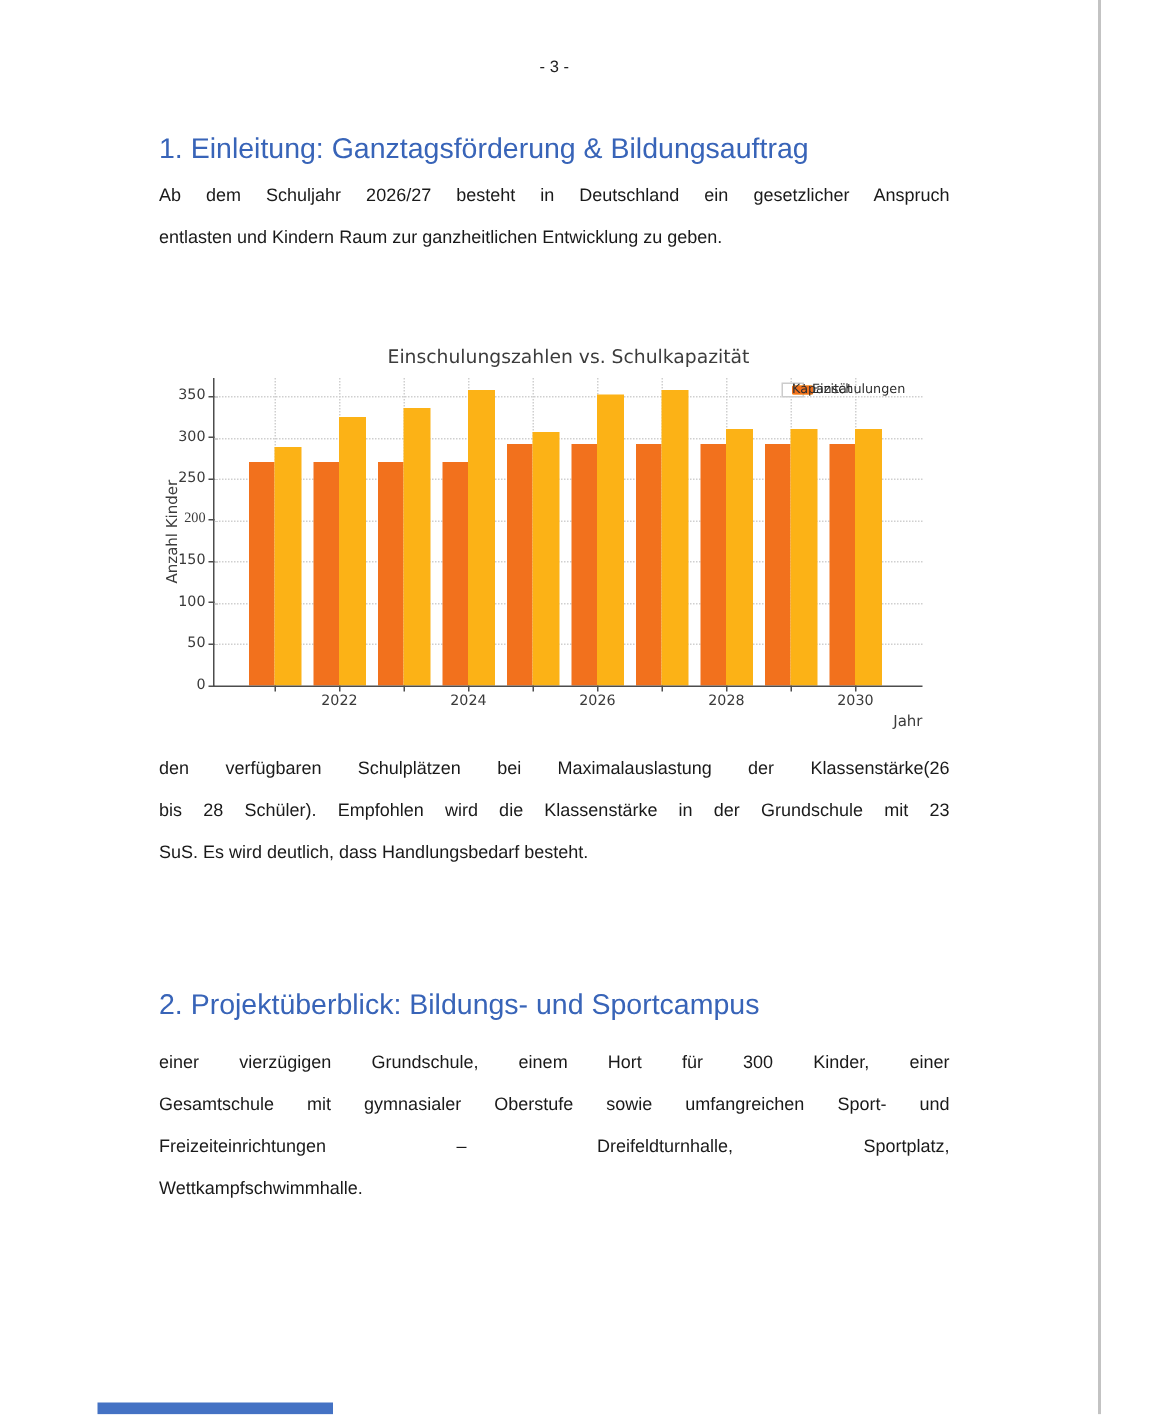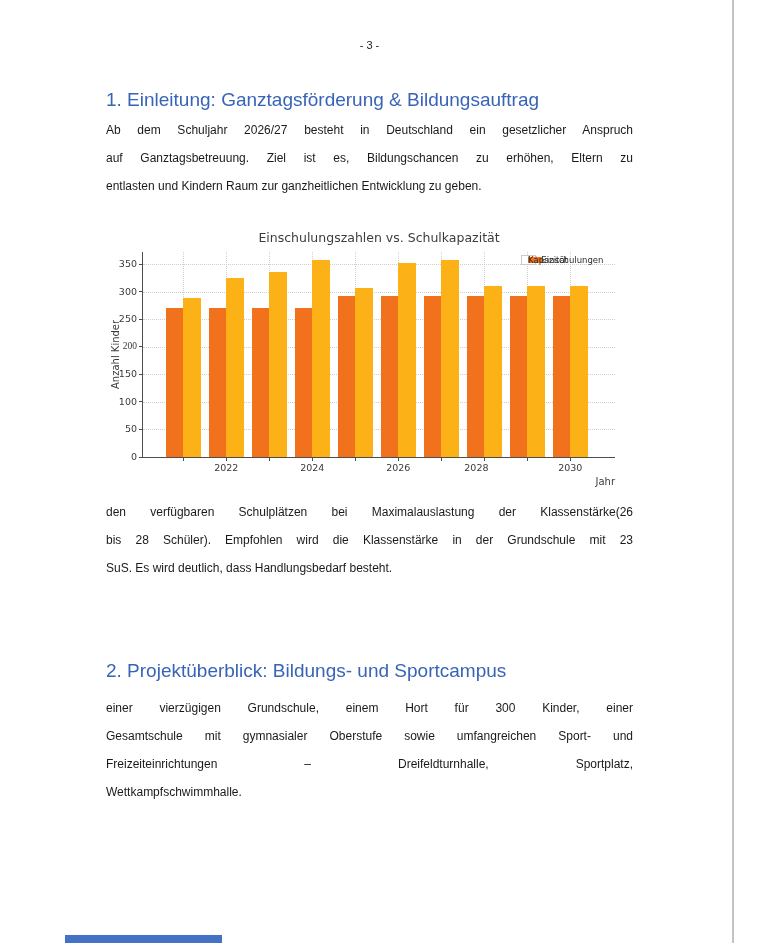--- a/index.html
+++ b/index.html
@@ -66,21 +66,20 @@
 </style>
 </head>
 <body>
 
 <div class="page">
   <div class="page-number">- 3 -</div>
 
   <h1 class="doc-heading" id="h1">1. Einleitung: Ganztagsförderung &amp; Bildungsauftrag</h1>
   <div class="para" id="para1">
       <div class="pline">Ab dem Schuljahr 2026/27 besteht in Deutschland ein gesetzlicher Anspruch</div>
-      <div class="pline">auf Ganztagsbetreuung. Ziel ist es, Bildungschancen zu erhöhen, Eltern zu</div>
       <div class="pline last">entlasten und Kindern Raum zur ganzheitlichen Entwicklung zu geben.</div>
     </div>
 
   <div id="chart">
       <div class="chart-title" style="left: 35px; top: 2px; width: 472px; text-align: center;">Einschulungszahlen vs. Schulkapazität</div>
       <div class="ylabel" style="left: 2px; top: 24px; height: 205px; width: 14px;">Anzahl Kinder</div>
       <div class="axis-label" style="left: 35px; top: 248px; width: 472px; text-align: right;">Jahr</div>
       <div class="gridline-h" style="left: 35px; top: 201.446px; width: 472px;"></div>
       <div class="gridline-h" style="left: 35px; top: 173.892px; width: 472px;"></div>
       <div class="gridline-h" style="left: 35px; top: 146.339px; width: 472px;"></div>
@@ -120,21 +119,21 @@
       <div class="tickmark" style="left: 203.8px; top: 229px; width: 1px; height: 4px;"></div>
       <div class="tickmark" style="left: 246.8px; top: 229px; width: 1px; height: 4px;"></div>
       <div class="tickmark" style="left: 289.8px; top: 229px; width: 1px; height: 4px;"></div>
       <div class="tickmark" style="left: 332.8px; top: 229px; width: 1px; height: 4px;"></div>
       <div class="tickmark" style="left: 375.8px; top: 229px; width: 1px; height: 4px;"></div>
       <div class="tickmark" style="left: 418.8px; top: 229px; width: 1px; height: 4px;"></div>
       <div class="tickmark" style="left: 461.8px; top: 229px; width: 1px; height: 4px;"></div>
       <div class="tick-label" style="left: 98.3px; top: 234px; width: 40px; text-align: center;">2022</div>
       <div class="tick-label" style="left: 184.3px; top: 234px; width: 40px; text-align: center;">2024</div>
       <div class="tick-label" style="left: 270.3px; top: 234px; width: 40px; text-align: center;">2026</div>
-      <div class="tick-label" style="left: 356.3px; top: 234px; width: 40px; text-align: left;">2028</div>
+      <div class="tick-label" style="left: 356.3px; top: 234px; width: 40px; text-align: center;">2028</div>
       <div class="tick-label" style="left: 442.3px; top: 234px; width: 40px; text-align: center;">2030</div>
       <div style="left: 58px; top: 80.2097px; width: 17.3px; height: 148.79px; background: rgb(242, 113, 29);"></div>
       <div style="left: 75.3px; top: 70.2903px; width: 17.3px; height: 158.71px; background: rgb(252, 178, 22);"></div>
       <div style="left: 101px; top: 80.2097px; width: 17.3px; height: 148.79px; background: rgb(242, 113, 29);"></div>
       <div style="left: 118.3px; top: 49.9005px; width: 17.3px; height: 179.099px; background: rgb(252, 178, 22);"></div>
       <div style="left: 144px; top: 80.2097px; width: 17.3px; height: 148.79px; background: rgb(242, 113, 29);"></div>
       <div style="left: 161.3px; top: 43.8387px; width: 17.3px; height: 185.161px; background: rgb(252, 178, 22);"></div>
       <div style="left: 187px; top: 80.2097px; width: 17.3px; height: 148.79px; background: rgb(242, 113, 29);"></div>
       <div style="left: 204.3px; top: 32.2661px; width: 17.3px; height: 196.734px; background: rgb(252, 178, 22);"></div>
       <div style="left: 230px; top: 67.5349px; width: 17.3px; height: 161.465px; background: rgb(242, 113, 29);"></div>

